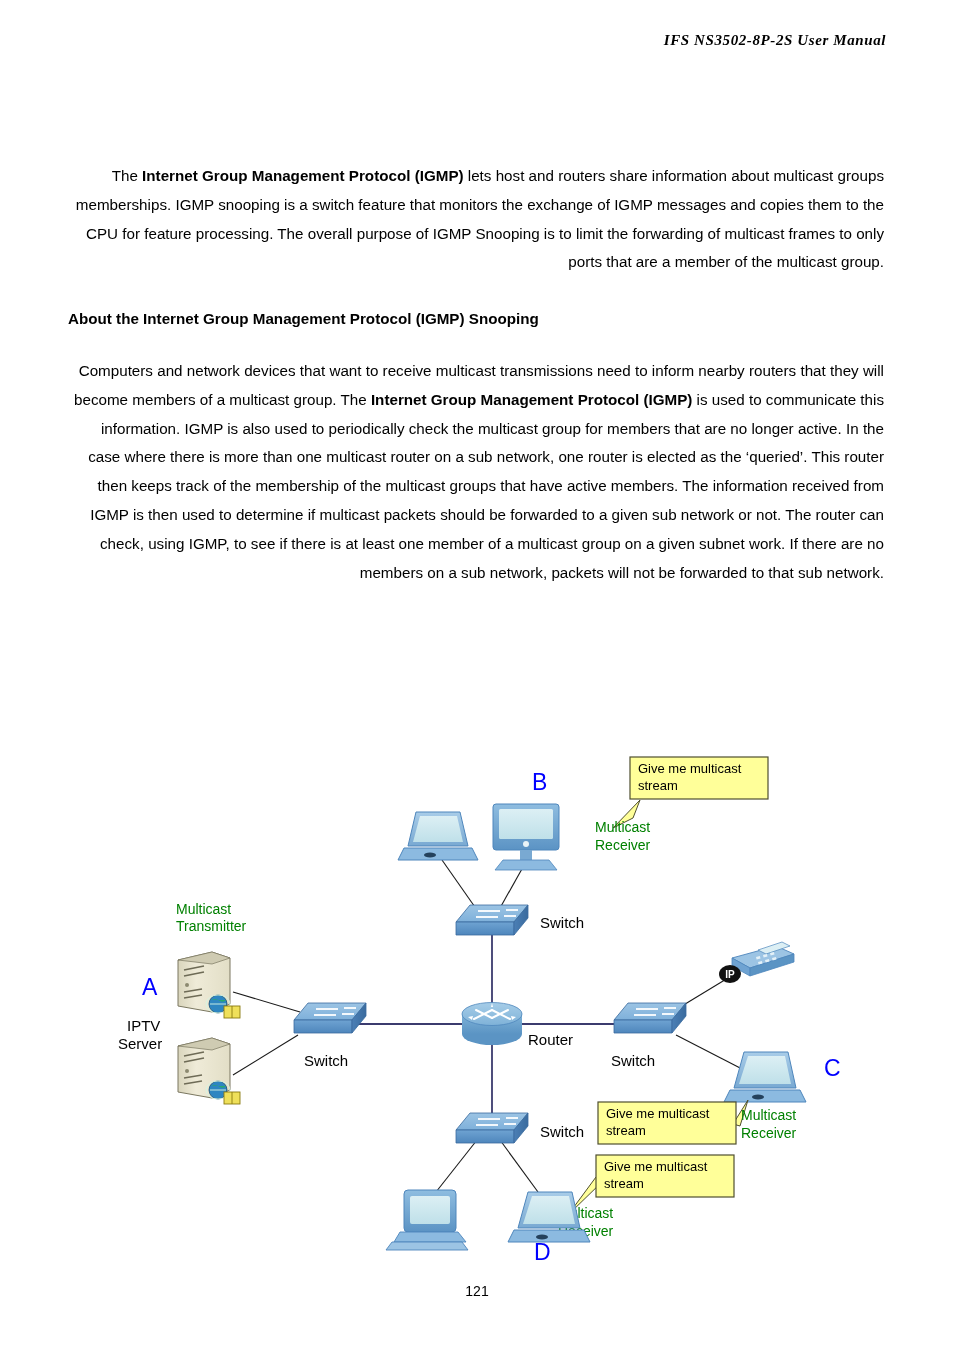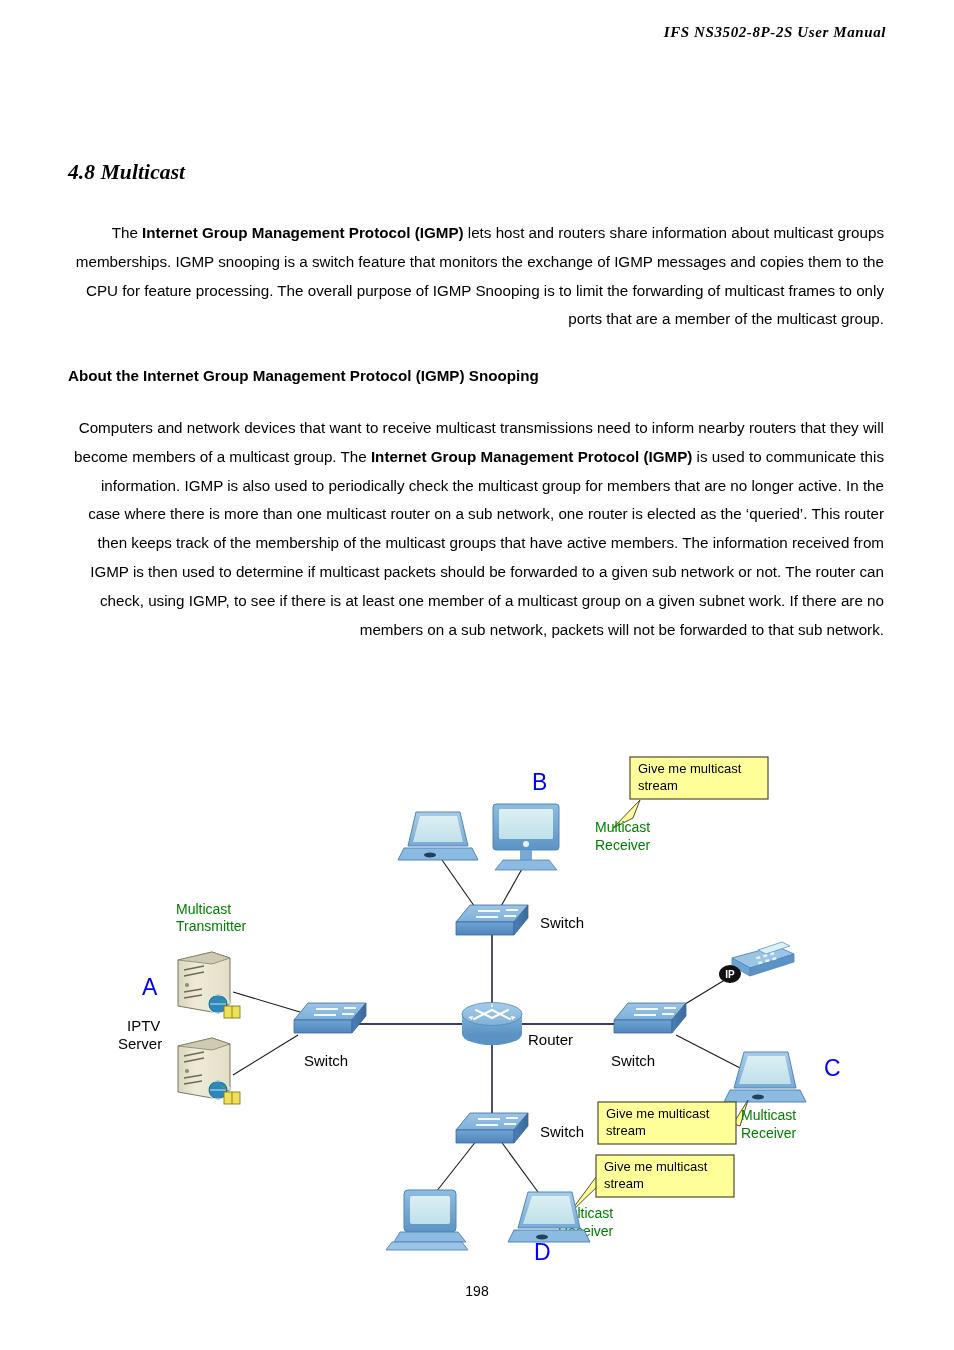--- a/index.html
+++ b/index.html
@@ -12,21 +12,21 @@
     height: 1350px;
     position: relative;
     font-family: "Liberation Sans", sans-serif;
     color: #000000;
     overflow: hidden;
   }
 
   
   .page-header {
     position: absolute;
-    top: 24px;
+    top: 32px;
     right: 68px;
     font-family: "Liberation Serif", serif;
     font-weight: bold;
     font-style: italic;
     font-size: 15px;
     letter-spacing: 0.6px;
     white-space: nowrap;
   }
 
   
@@ -96,21 +96,20 @@
     font-size: 14px;
   }
 </style>
 </head>
 <body>
 
 <div class="page-header">IFS  NS3502-8P-2S  User  Manual</div>
 
 <div class="content">
 
-  <h1 class="sec-title">4.8 Multicast</h1>
 
 
   <p class="body"><span>The </span><b>Internet Group Management Protocol (IGMP)</b><span> lets host and routers share information about multicast groups memberships. IGMP snooping is a switch feature that monitors the exchange of IGMP messages and copies them to the CPU for feature processing. The overall purpose of IGMP Snooping is to limit the forwarding of multicast frames to only ports that are a member of the multicast group.</span></p>
 
   <p class="b-head spaced" style="margin-top:28px;">About the Internet Group Management Protocol (IGMP) Snooping</p>
 
   <p class="body" style="margin-top:23px;"><span>Computers and network devices that want to receive multicast transmissions need to inform nearby routers that they will become members of a multicast group. The </span><b>Internet Group Management Protocol (IGMP)</b><span> is used to communicate this information. IGMP is also used to periodically check the multicast group for members that are no longer active. In the case where there is more than one multicast router on a sub network, one router is elected as the ‘queried’. This router then keeps track of the membership of the multicast groups that have active members. The information received from IGMP is then used to determine if multicast packets should be forwarded to a given sub network or not. The router can check, using IGMP, to see if there is at least one member of a multicast group on a given subnet work. If there are no members on a sub network, packets will not be forwarded to that sub network.</span></p>
 
 </div>
 
@@ -366,13 +365,13 @@
     <polygon points="10,2 54,2 62,38 0,38" fill="url(#gLap)" stroke="#4E86BC" stroke-width="1"></polygon>
     <polygon points="14,6 51,6 57,34 5,34" fill="url(#gScreen)"></polygon>
     <polygon points="-4,40 66,40 72,52 -10,52" fill="#8CBAE0" stroke="#4E86BC" stroke-width="1"></polygon>
     <ellipse cx="24" cy="47" rx="6" ry="2.6" fill="#24415c"></ellipse>
   </g>
   <text x="466" y="520" fill="#0000FF" font-family="Liberation Sans, sans-serif" font-size="23">D</text>
 
 </svg>
 </div>
 
-<div class="page-number">198</div>
+<div class="page-number">121</div>
 
 </body></html>

